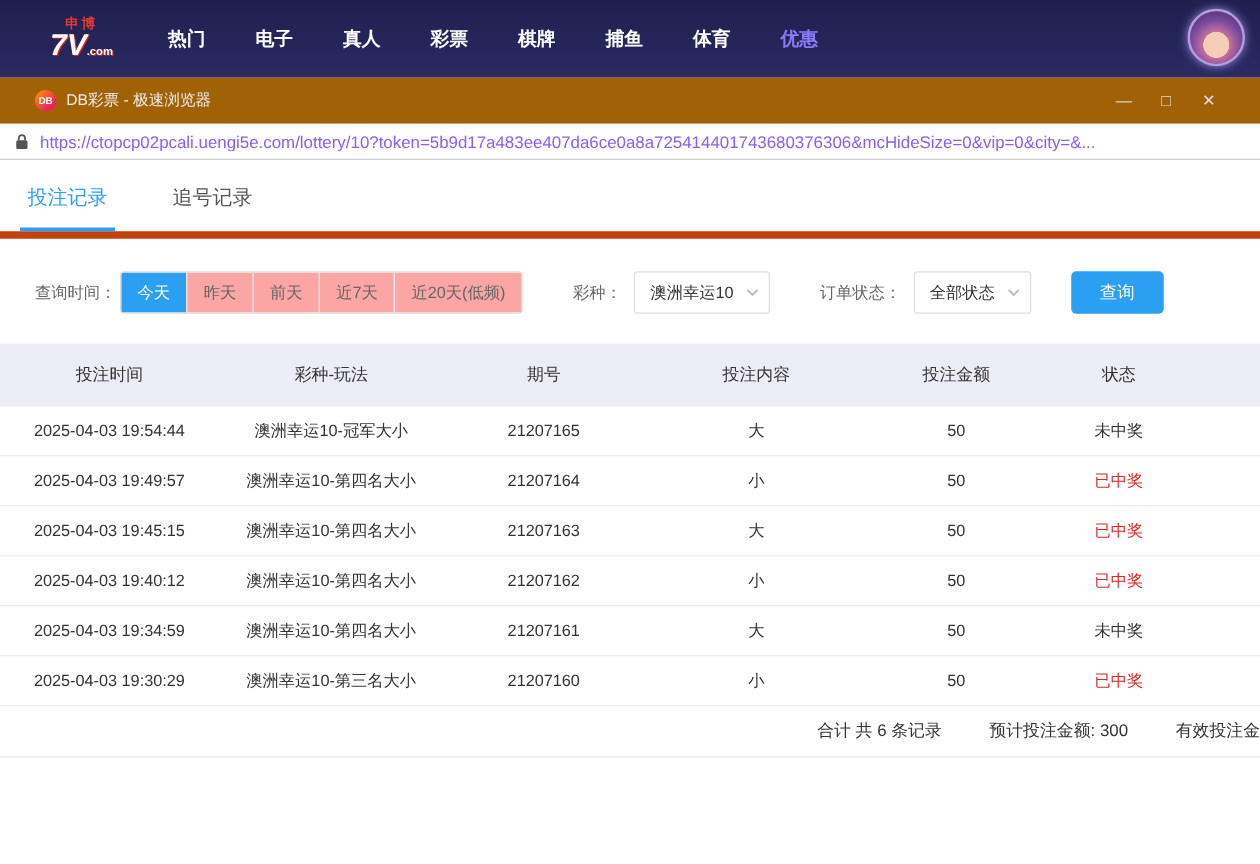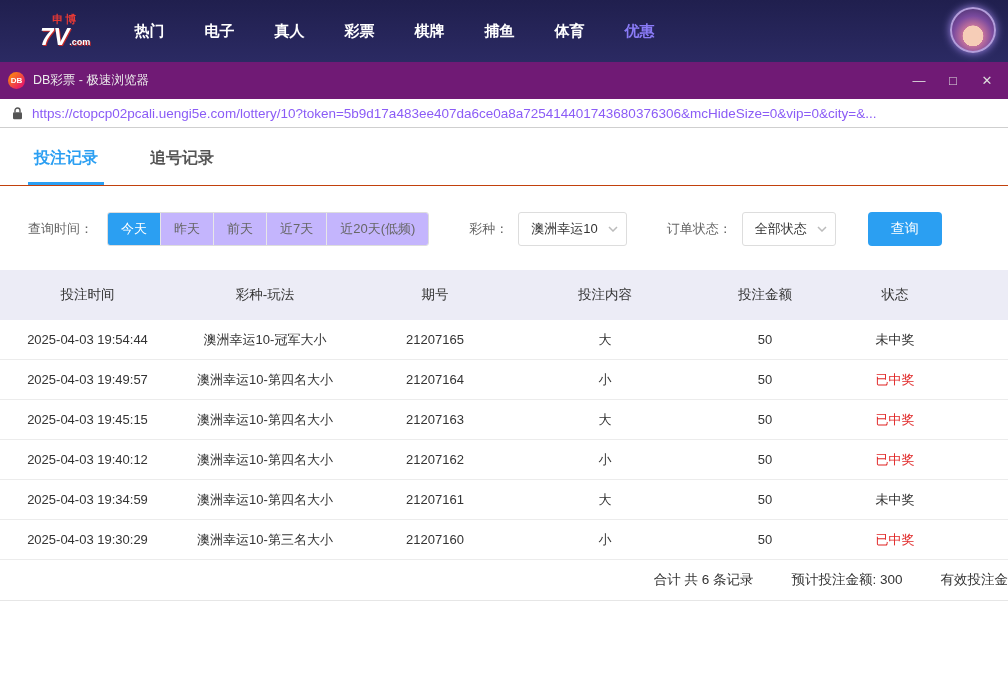--- a/index.html
+++ b/index.html
@@ -16,41 +16,41 @@
 .logo{margin-left:40px;display:flex;flex-direction:column;align-items:center;line-height:1;cursor:pointer;}
 .logo-top{color:#e53935;font-size:11px;font-weight:bold;letter-spacing:2px;}
 .logo-main{color:#fff;font-size:24px;font-weight:900;font-style:italic;text-shadow:1px 1px 0 #c62828;}
 .logo-suffix{font-size:9px;color:#fff;font-style:normal;}
 .nav{display:flex;margin-left:24px;}
 .nav-item{color:#fff;font-size:15px;font-weight:bold;padding:0 20px;cursor:pointer;white-space:nowrap;}
 .nav-item.active{color:var(--nav-active);}
 .avatar{position:absolute;right:12px;top:7px;width:46px;height:46px;border-radius:50%;border:2px solid #b39ddb;background:radial-gradient(circle at 50% 64%,#f6cdb7 30%,#c2719c 31%,#7a4a9e 58%,#3c2a5e 100%);box-shadow:0 0 8px rgba(180,150,255,.85);cursor:pointer;}
 
 
-.titlebar{height:37px;background:#701a75;display:flex;align-items:center;padding:0 4px;}
+.titlebar{height:37px;background:#a16207;display:flex;align-items:center;padding:0 24px;}
 .favicon{width:17px;height:17px;border-radius:50%;background:linear-gradient(135deg,#ff9800 0%,#e91e63 80%);color:#fff;font-size:8px;font-weight:bold;display:flex;align-items:center;justify-content:center;margin:0 8px 0 4px;flex-shrink:0;}
 .win-title{color:#ececec;font-size:12.5px;}
 .win-controls{margin-left:auto;display:flex;}
 .win-btn{width:34px;height:26px;display:flex;align-items:center;justify-content:center;color:#ddd;font-size:13px;cursor:pointer;}
 
 
 .urlbar{height:29px;background:#fff;border-bottom:1px solid #cfcfcf;display:flex;align-items:center;padding:0 12px;}
 .lock-icon{margin-right:9px;display:flex;flex-shrink:0;}
 .url-text{font-size:13.5px;color:#8b5cf6;white-space:nowrap;overflow:hidden;}
 
 
-.tabs{display:flex;padding-left:28px;border-bottom:1px solid #c2410c;margin-top:4px;font-weight:bold;}
+.tabs{display:flex;padding-left:16px;border-bottom:6px solid #c2410c;margin-top:4px;}
 .tab{font-size:16px;color:#555;padding:16px 6px 13px;margin-right:40px;cursor:pointer;border-bottom:3px solid transparent;}
 .tab.active{color:var(--accent);border-bottom-color:var(--accent);}
 
 
 .filters{display:flex;align-items:center;margin:26px 0 0 28px;font-size:13px;color:#666;}
-.filter-label{margin-right:14px;white-space:nowrap;}
+.filter-label{margin-right:3px;white-space:nowrap;}
 .time-group{display:flex;border:1px solid #ddd;border-radius:3px;overflow:hidden;}
-.time-btn{padding:0 13px;height:32px;line-height:32px;background:#c4b5fd;color:#666;border-left:1px solid #e7e7e7;cursor:pointer;white-space:nowrap;font-size:13px;}
+.time-btn{padding:0 13px;height:32px;line-height:32px;background:#fca5a5;color:#666;border-left:1px solid #e7e7e7;cursor:pointer;white-space:nowrap;font-size:13px;}
 .time-btn:first-child{border-left:none;}
 .time-btn.active{background:var(--accent);color:#fff;}
 .sel-label{margin-left:40px;margin-right:10px;white-space:nowrap;}
 .select{position:relative;display:flex;align-items:center;border:1px solid #ddd;border-radius:3px;height:34px;padding:0 28px 0 12px;color:#333;cursor:pointer;background:#fff;white-space:nowrap;}
 .chevron{position:absolute;right:8px;display:flex;}
 .search-btn{margin-left:32px;width:74px;height:34px;background:var(--accent);color:#fff;border:none;border-radius:4px;font-size:14px;cursor:pointer;}
 
 
 .table{margin-top:24px;}
 .trow{display:flex;align-items:center;height:40px;border-bottom:1px solid #ececec;font-size:13px;color:#333;}

